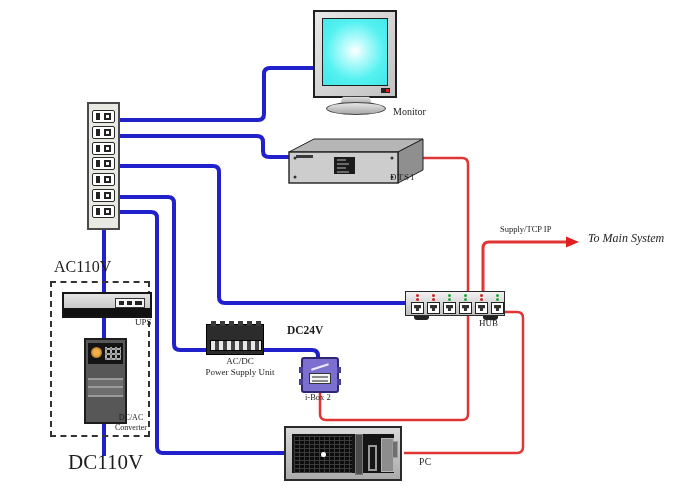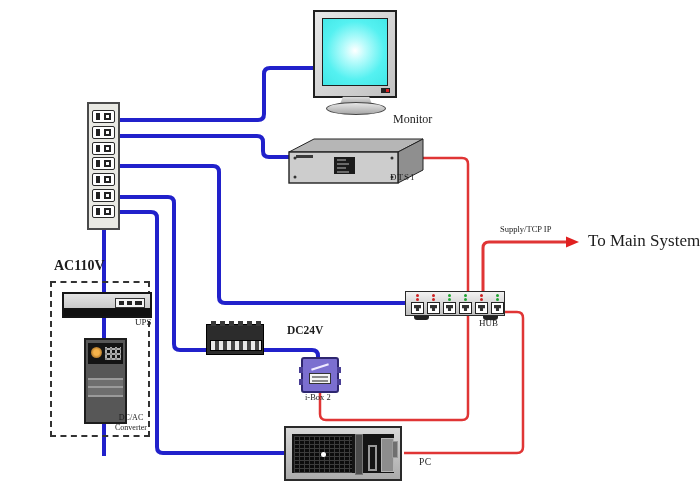--- a/index.html
+++ b/index.html
@@ -110,21 +110,21 @@
   <div class="abs" style="left:313px;top:10px;width:84px;height:104px;">
     <div class="mon-bezel">
       <div class="mon-screen"></div>
       <div class="mon-btn">
           <i></i>
         </div>
     </div>
     <div class="mon-neck"></div>
     <div class="mon-base"></div>
   </div>
-  <div class="lbl" style="left:384px;top:112px;font-size:12px;padding-left:9px;">Monitor</div>
+  <div class="lbl" style="left:384px;top:106px;font-size:10px;padding-left:9px;">Monitor</div>
 
   <div class="strip">
     <div class="outlet" style="top:6px;">
         <i class="s1"></i>
         <i class="s2"></i>
       </div>
     <div class="outlet" style="top:22px;">
         <i class="s1"></i>
         <i class="s2"></i>
       </div>
@@ -161,21 +161,21 @@
     <rect x="51" y="32" width="9" height="2" fill="#6a6a6a"></rect>
     <rect x="51" y="36" width="12" height="2" fill="#6a6a6a"></rect>
     <circle cx="9" cy="23" r="1.5" fill="#333"></circle>
       <circle cx="106" cy="23" r="1.5" fill="#333"></circle>
     <circle cx="9" cy="42" r="1.5" fill="#333"></circle>
       <circle cx="106" cy="42" r="1.5" fill="#333"></circle>
   </svg>
   <div class="lbl" style="left:390px;top:172px;font-size:9px;letter-spacing:1px;">DTS1</div>
 
   <div class="lbl" style="left:500px;top:224px;font-size:8.5px;">Supply/TCP IP</div>
-  <div class="lbl" style="left:588px;top:231px;font-size:17px;">To Main System</div>
+  <div class="lbl" style="left:588px;top:231px;font-size:12px;font-style:italic;">To Main System</div>
 
   <div class="hub">
     <div class="hub-port" style="left:5px;">
         <i></i>
       </div>
     <div class="hub-port" style="left:21px;">
         <i></i>
       </div>
     <div class="hub-port" style="left:37px;">
         <i></i>
@@ -199,22 +199,23 @@
     <div class="led" style="left: 58px; top: 6px; background: rgb(33, 162, 51);"></div>
     <div class="led" style="left: 74px; top: 2px; background: rgb(204, 34, 34);"></div>
     <div class="led" style="left: 74px; top: 6px; background: rgb(204, 34, 34);"></div>
     <div class="led" style="left: 90px; top: 2px; background: rgb(33, 162, 51);"></div>
     <div class="led" style="left: 90px; top: 6px; background: rgb(33, 162, 51);"></div>
     <div class="hub-foot" style="left:8px;"></div>
     <div class="hub-foot" style="left:77px;"></div>
   </div>
   <div class="lbl" style="left:479px;top:318px;font-size:9px;">HUB</div>
 
-  <div class="lbl" style="left:54px;top:258px;font-size:14px;font-weight:bold;">AC110V</div>
+  <div class="lbl" style="left:54px;top:258px;font-size:16px;font-weight:normal;">AC110V</div>
   <div class="dashed-box"></div>
+  <div class="lbl" style="left:68px;top:450px;font-size:21px;">DC110V</div>
 
   <div class="ups">
     <div class="ups-bottom"></div>
     <div class="ups-display">
       <i style="left:3px;"></i>
         <i style="left:11px;"></i>
         <i style="left:19px;width:7px;"></i>
     </div>
   </div>
   <div class="lbl" style="left:135px;top:317px;font-size:9px;">UPS</div>
@@ -230,20 +231,24 @@
   </div>
   <div class="lbl" style="left:105px;top:413px;width:52px;font-size:8px;text-align:center;line-height:10px;">
     <span>DC/AC</span><br>
     <span>Converter</span>
   </div>
 
   <div class="psu">
     <div class="psu-fins"></div>
     <div class="psu-term"></div>
   </div>
+  <div class="lbl" style="left:190px;top:356px;width:100px;font-size:9px;text-align:center;line-height:11px;">
+    <span>AC/DC</span><br>
+    <span>Power Supply Unit</span>
+  </div>
   <div class="lbl" style="left:287px;top:324px;font-size:11.5px;font-weight:bold;">DC24V</div>
 
   <div class="ibox">
     <div class="ibox-slash"></div>
     <div class="ibox-label-plate">
       <i style="top:2px;"></i>
         <i style="top:6px;"></i>
     </div>
     <div class="ibox-tab" style="left:-4px;top:8px;"></div>
     <div class="ibox-tab" style="left:-4px;top:20px;"></div>

